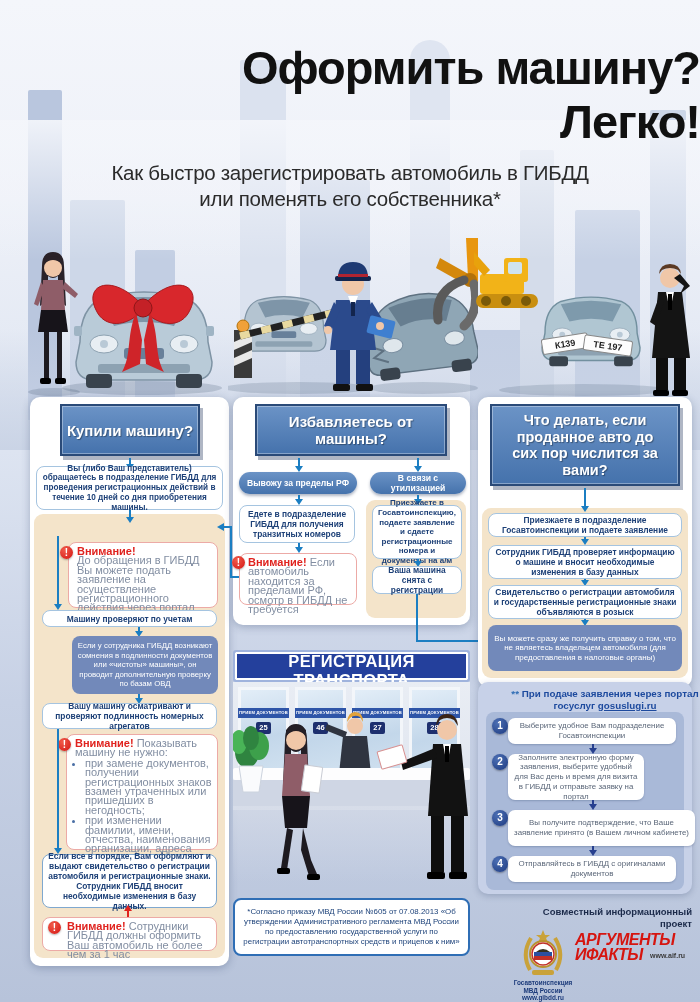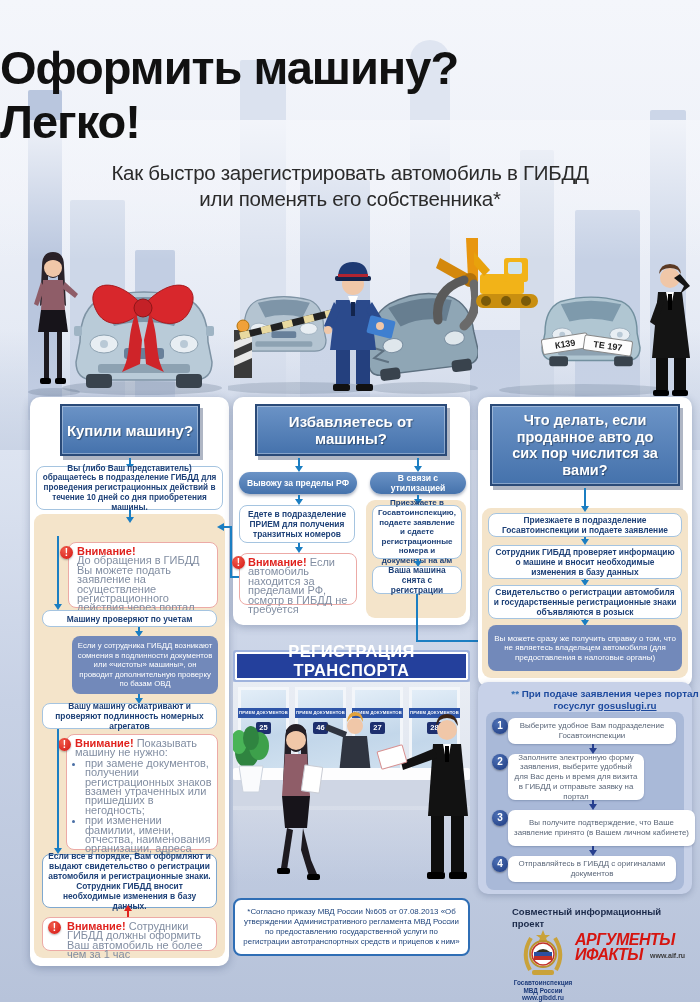--- a/index.html
+++ b/index.html
@@ -43,44 +43,44 @@
   .arrUp{position:absolute;width:2px;color:#e0231f;background:currentColor;}
   .arrUp::after{content:'';position:absolute;left:-3px;top:-6px;border-left:4px solid transparent;
     border-right:4px solid transparent;border-bottom:6px solid currentColor;}
   .navy{color:#27408f;}
   .lineH{position:absolute;height:2px;background:#1b7ec2;}
   .lineV{position:absolute;width:2px;background:#1b7ec2;}
   .triL{position:absolute;width:0;height:0;border-top:4px solid transparent;border-bottom:4px solid transparent;border-right:7px solid #1b7ec2;}
   .triR{position:absolute;width:0;height:0;border-top:4px solid transparent;border-bottom:4px solid transparent;border-left:7px solid #1b7ec2;}
   
   .banner{position:absolute;background:#24409c;border:2px solid #9fb3dd;box-shadow:inset 0 0 0 2px #fff;
-    color:#fff;font-weight:bold;text-align:center;display:flex;align-items:flex-end;justify-content:center;
+    color:#fff;font-weight:bold;text-align:center;display:flex;align-items:flex-start;justify-content:center;
     font-size:16.5px;letter-spacing:.4px;border-radius:3px;}
   .facade{position:absolute;background:linear-gradient(180deg,#e9edf4,#dee4ee);}
   .owin{position:absolute;background:linear-gradient(165deg,#e3eef8 0%,#c3d7ea 60%,#cfe0ef 100%);border:3px solid #f3f6fa;}
   .ostrip{position:absolute;background:#2e55a8;color:#fff;font-weight:bold;font-size:4.2px;
     letter-spacing:.2px;text-align:center;line-height:10px;}
   .obadge{position:absolute;background:#1d2f6e;color:#fff;font-weight:bold;font-size:7.5px;
     text-align:center;line-height:12px;border-radius:2px;}
   .fnote{position:absolute;background:#fff;border:2px solid #2f6eb5;border-radius:8px;color:#20457c;
     font-size:7.9px;line-height:10px;text-align:center;display:flex;align-items:center;justify-content:center;padding:3px 8px;}
   
   .gos-outer{position:absolute;background:#c7d1e8;border-radius:10px;box-shadow:0 2px 6px rgba(40,60,100,.25);}
   .gos-head{position:absolute;color:#1d4a9e;font-weight:bold;font-size:9.8px;line-height:11.5px;text-align:center;}
   .gos-inner{position:absolute;background:#a9b9d8;border-radius:8px;}
   .gbox{position:absolute;background:#fff;border-radius:7px;color:#5a6678;font-size:7.9px;line-height:9.8px;
     text-align:center;display:flex;align-items:center;justify-content:center;padding:2px 6px;box-shadow:0 1px 2px rgba(30,50,90,.25);}
   .gnum{position:absolute;width:16px;height:16px;border-radius:50%;background:radial-gradient(circle at 35% 30%,#4c6fb4,#1d3a80);
     color:#fff;font-weight:bold;font-size:10px;line-height:16px;text-align:center;box-shadow:0 1px 2px rgba(0,0,0,.35);}
   
-  .projtxt{position:absolute;color:#1b2a4a;font-weight:bold;font-size:9.5px;line-height:11.5px;text-align:left;}
+  .projtxt{position:absolute;color:#1b2a4a;font-weight:bold;font-size:9.5px;line-height:11.5px;text-align:right;}
   .gibddtxt{position:absolute;color:#1b3a7a;font-weight:bold;font-size:6.4px;line-height:7.6px;text-align:center;}
   .aif{position:absolute;color:#d6150f;font-weight:bold;font-style:italic;font-size:16px;line-height:15px;letter-spacing:-.5px;}
   .aifurl{position:absolute;color:#3a3a3a;font-weight:bold;font-size:7px;}
-  .title{position:absolute;left:0;width:700px;text-align:left;color:#111;font-weight:bold;letter-spacing:-1px;}
+  .title{position:absolute;left:0;width:700px;text-align:right;color:#111;font-weight:bold;letter-spacing:-1px;}
   .subtitle{position:absolute;left:110px;width:480px;text-align:center;color:#2b2b2b;font-size:20.5px;line-height:26px;letter-spacing:-.3px;}
 </style>
 </head>
 <body>
 
 <div class="poster">
 
   <div class="bld win" style="left:28px;top:90px;width:34px;height:330px;background:#b9c6de;"></div>
   <div class="bld" style="left:70px;top:200px;width:55px;height:220px;background:#cdd7e8;"></div>
   <div class="bld win" style="left:135px;top:250px;width:40px;height:170px;background:#c2cee3;"></div>
@@ -306,21 +306,21 @@
 
   <div class="pill" style="left:239px;top:472px;width:118px;height:22px;">
     <span>Вывожу за пределы РФ</span>
   </div>
   <div class="pill" style="left:370px;top:472px;width:96px;height:22px;">
     <span>В связи с утилизацией</span>
   </div>
 
   <div class="arrV" style="left:298px;top:495px;height:4px;"></div>
   <div class="box" style="left:239px;top:505px;width:116px;height:38px;">
-    <span>Едете в подразделение ПРИЕМ для получения транзитных номеров</span>
+    <span>Едете в подразделение ГИБДД для получения транзитных номеров</span>
   </div>
   <div class="arrV" style="left:298px;top:543px;height:4px;"></div>
   <div class="warn" style="left:239px;top:553px;width:118px;height:52px;padding-left:8px;">
     <b class="t">Внимание!</b><span> Если автомобиль находится за пределами РФ, осмотр в ГИБДД не требуется</span>
   </div>
   <div class="wico" style="left:232px;top:556px;">!</div>
 
   <div class="arrV" style="left:417px;top:495px;height:4px;"></div>
   <div class="box" style="left:372px;top:505px;width:90px;height:54px;font-size:8px;line-height:9.6px;">
     <span>Приезжаете в Госавтоинспекцию, подаете заявление и сдаете регистрационные номера и документы на а/м</span>

